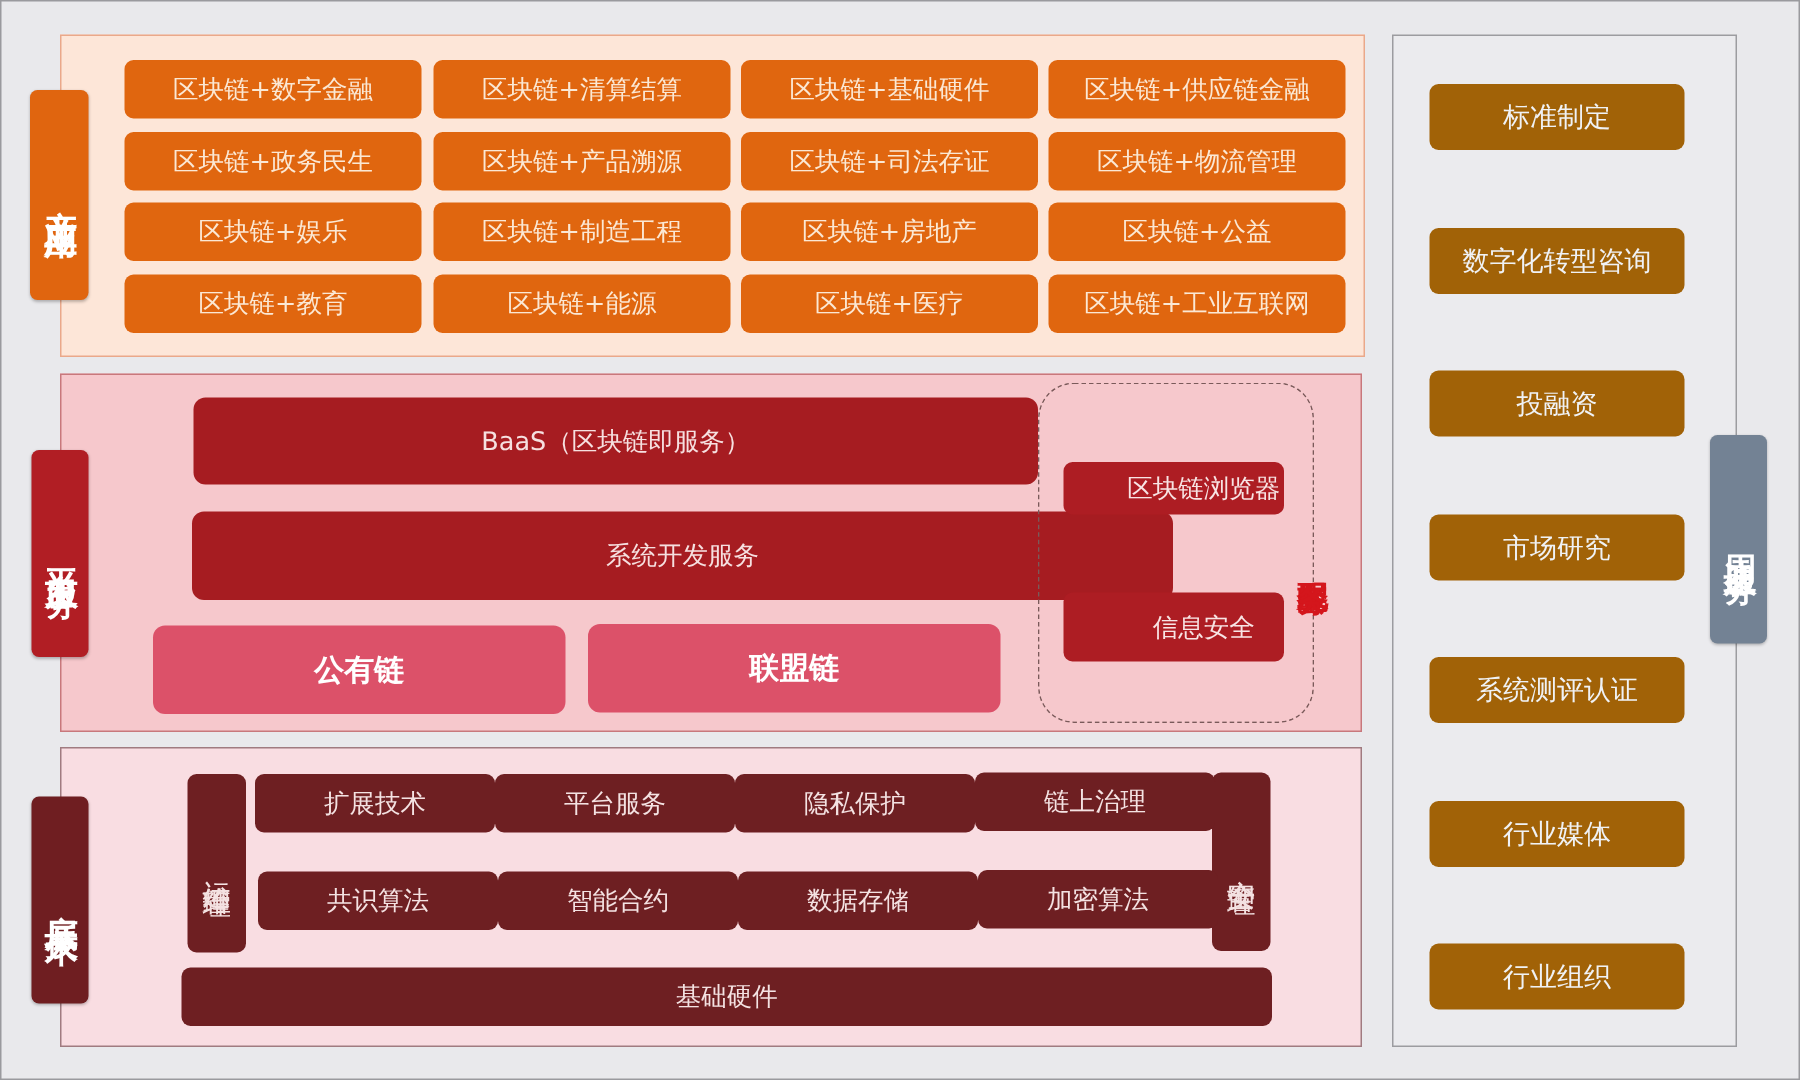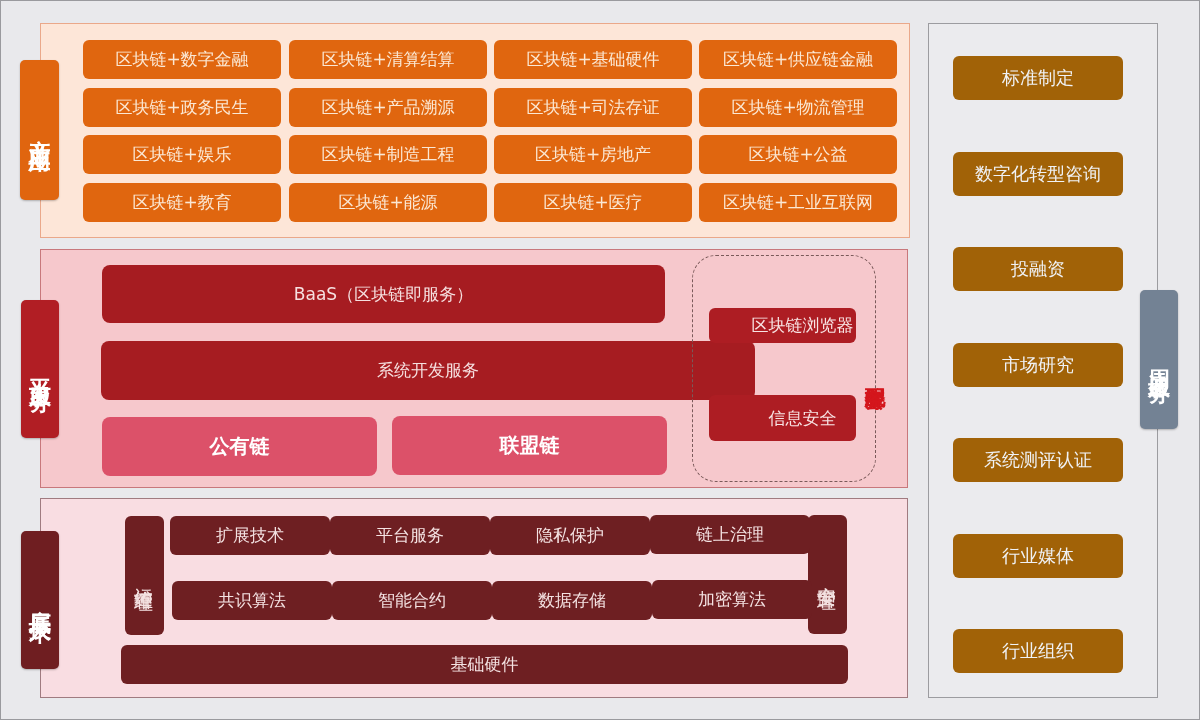--- a/index.html
+++ b/index.html
@@ -27,21 +27,21 @@
     }
     .tab-industry { left: 20px; top: 60px; width: 39px; height: 140px; background: #e0650f; }
     .tab-platform { left: 21px; top: 300px; width: 38px; height: 138px; background: #b11e24; }
     .tab-found    { left: 21px; top: 531px; width: 38px; height: 138px; background: #6f1e21; }
     .tab-side     { left: 1140px; top: 290px; width: 38px; height: 139px; background: #738294; }
 
     
     .ind-btn { width: 198px; height: 39px; background: #e0660f; border-radius: 6px; color: #fbe8d4; font-size: 17px; }
 
     
-    .plat-bar { background: #a61c21; border-radius: 8px; color: #f6e0e0; font-size: 17px; }
+    .plat-bar { background: #a61c21; border-radius: 8px; color: #f6e0e0; font-size: 17px; margin-left: 27px; }
     .plat-chain { background: #dc5169; border-radius: 8px; color: #ffffff; font-size: 20px; font-weight: bold; }
     .support-box { left: 692px; top: 255px; width: 184px; height: 227px; border: 1px dashed #7a5a5a; border-radius: 24px; }
     .support-btn { background: #ad1d23; border-radius: 6px; color: #f8e4e4; font-size: 17px; padding-left: 40px; }
     .support-label { left: 862px; top: 322px; width: 26px; height: 100px; color: #d4161c; font-weight: bold; font-size: 21px;
       writing-mode: vertical-rl; text-orientation: upright; letter-spacing: 0px; display: flex; align-items: center; justify-content: center; }
 
     
     .found-btn { width: 160px; height: 39px; background: #6e1f22; border-radius: 6px; color: #f4e2e2; font-size: 17px; }
     .found-vtab { width: 39px; height: 119px; background: #6e1f22; border-radius: 6px; color: #f4e2e2; font-size: 19px;
       writing-mode: vertical-rl; text-orientation: upright; letter-spacing: 2px; display: flex; align-items: center; justify-content: center; }

